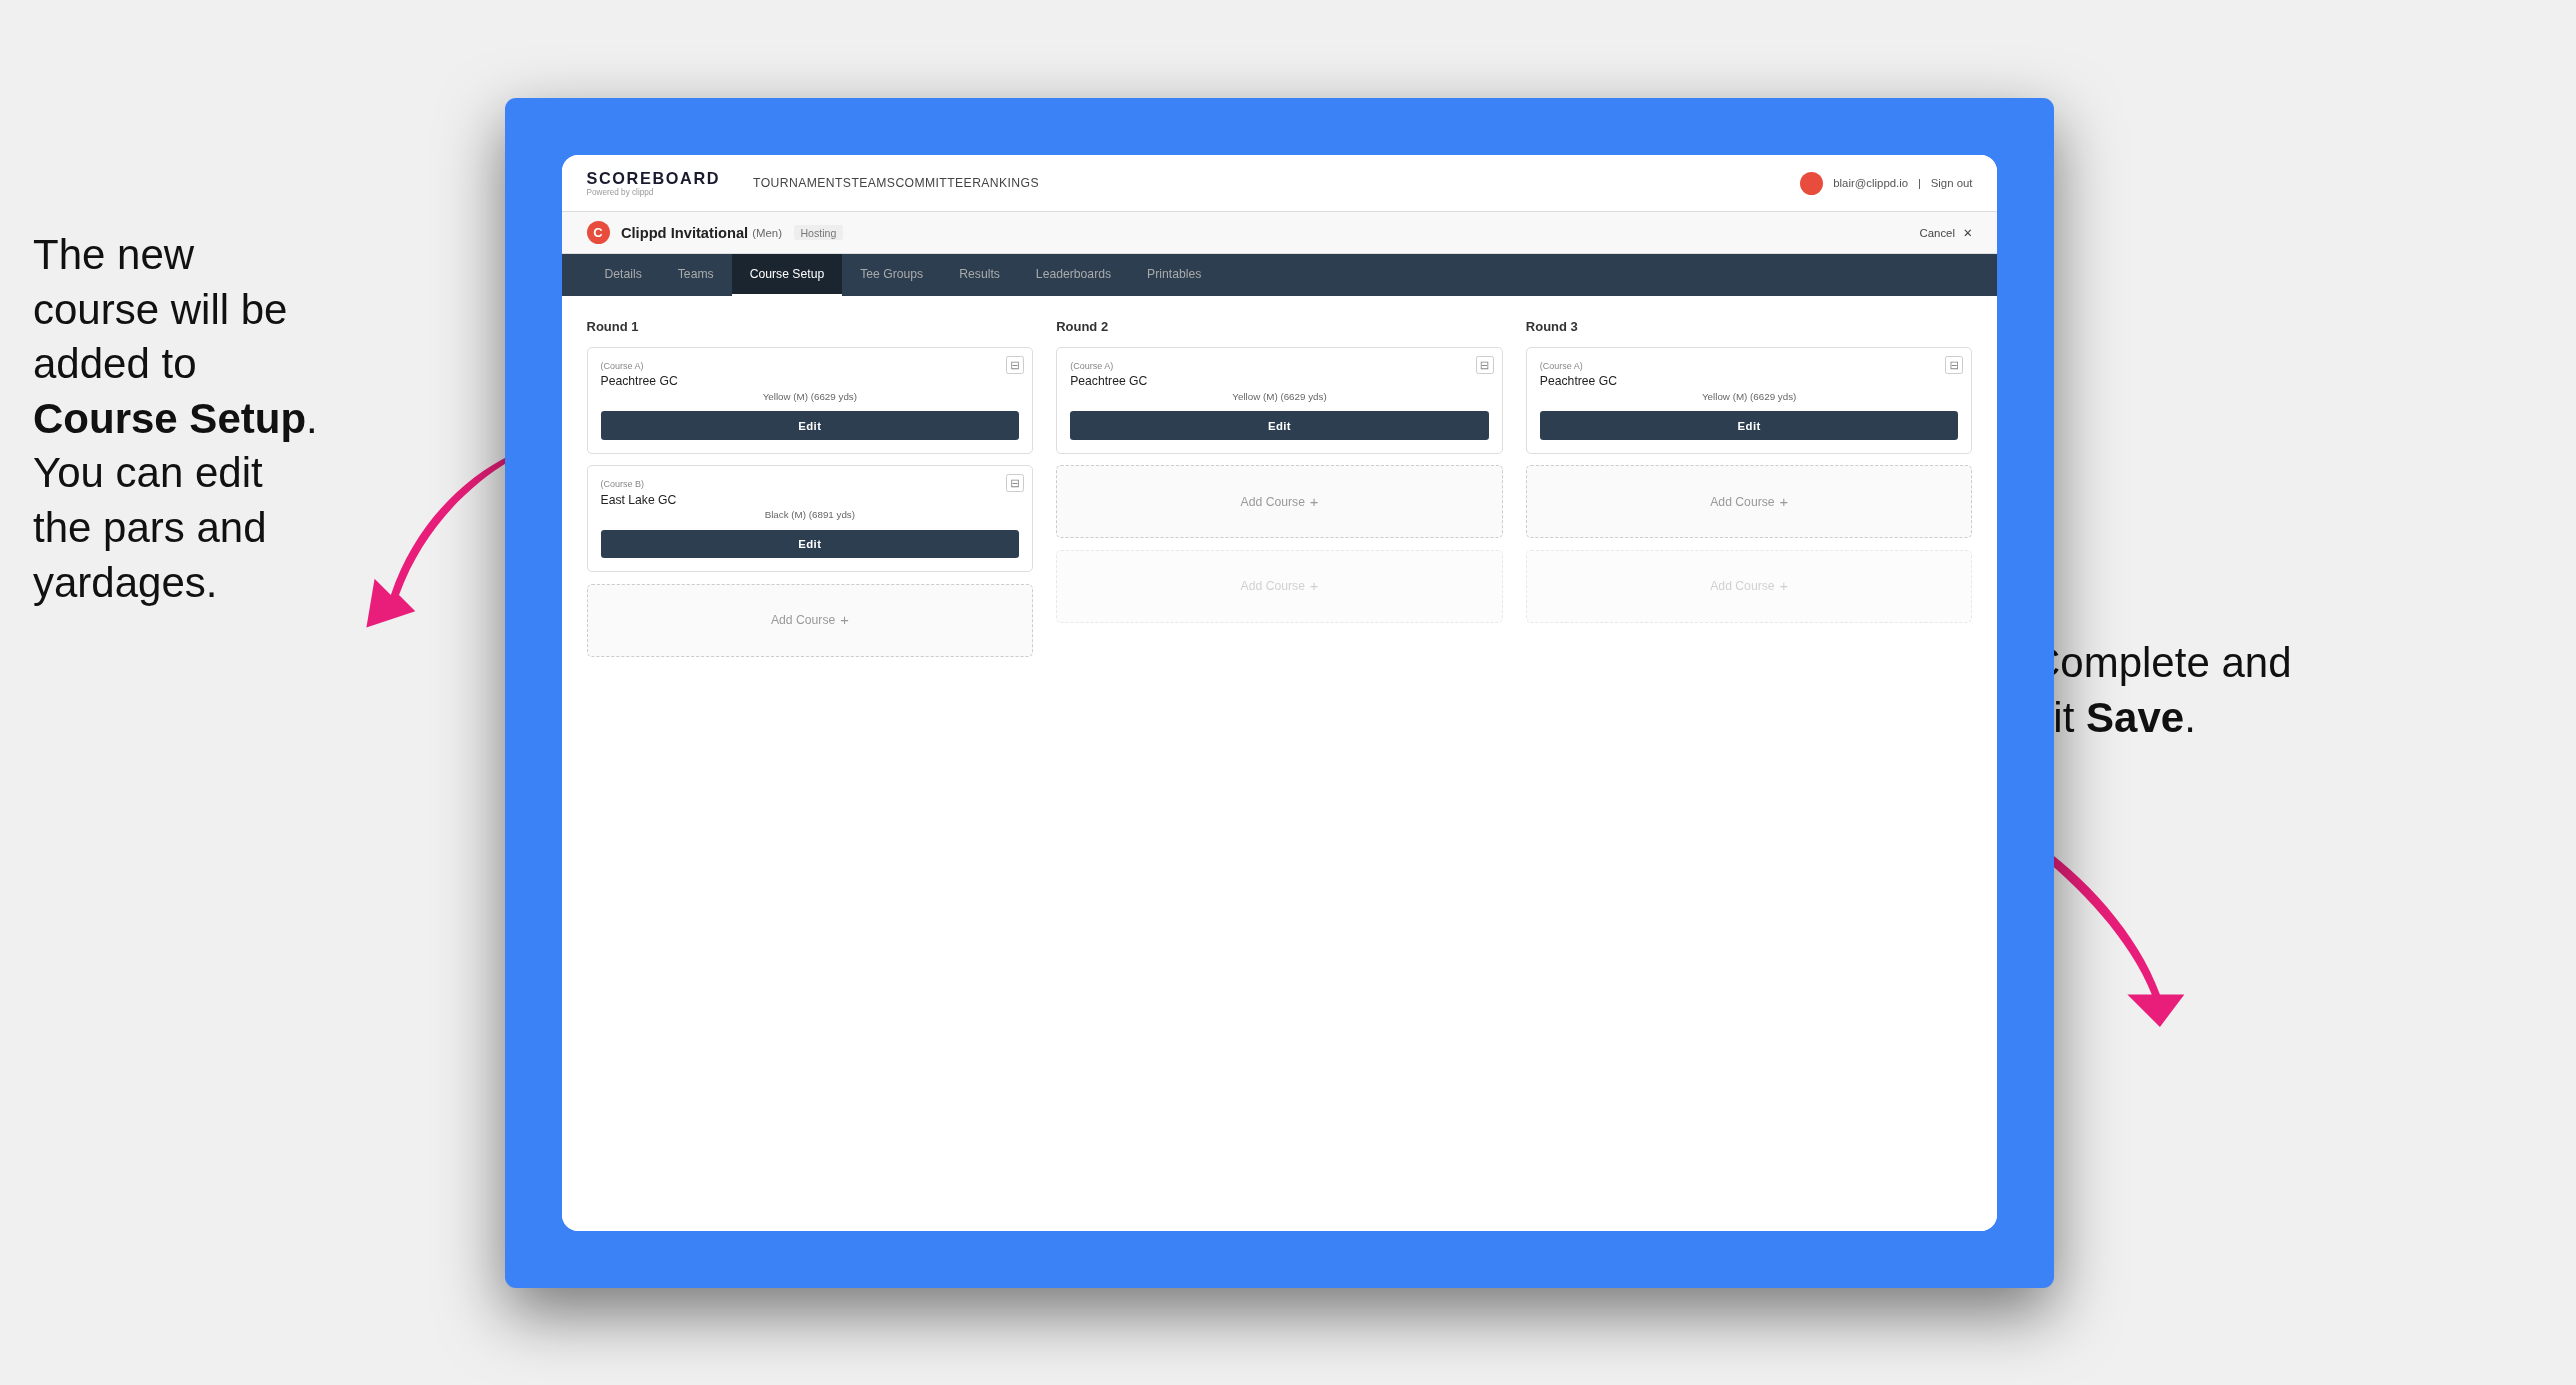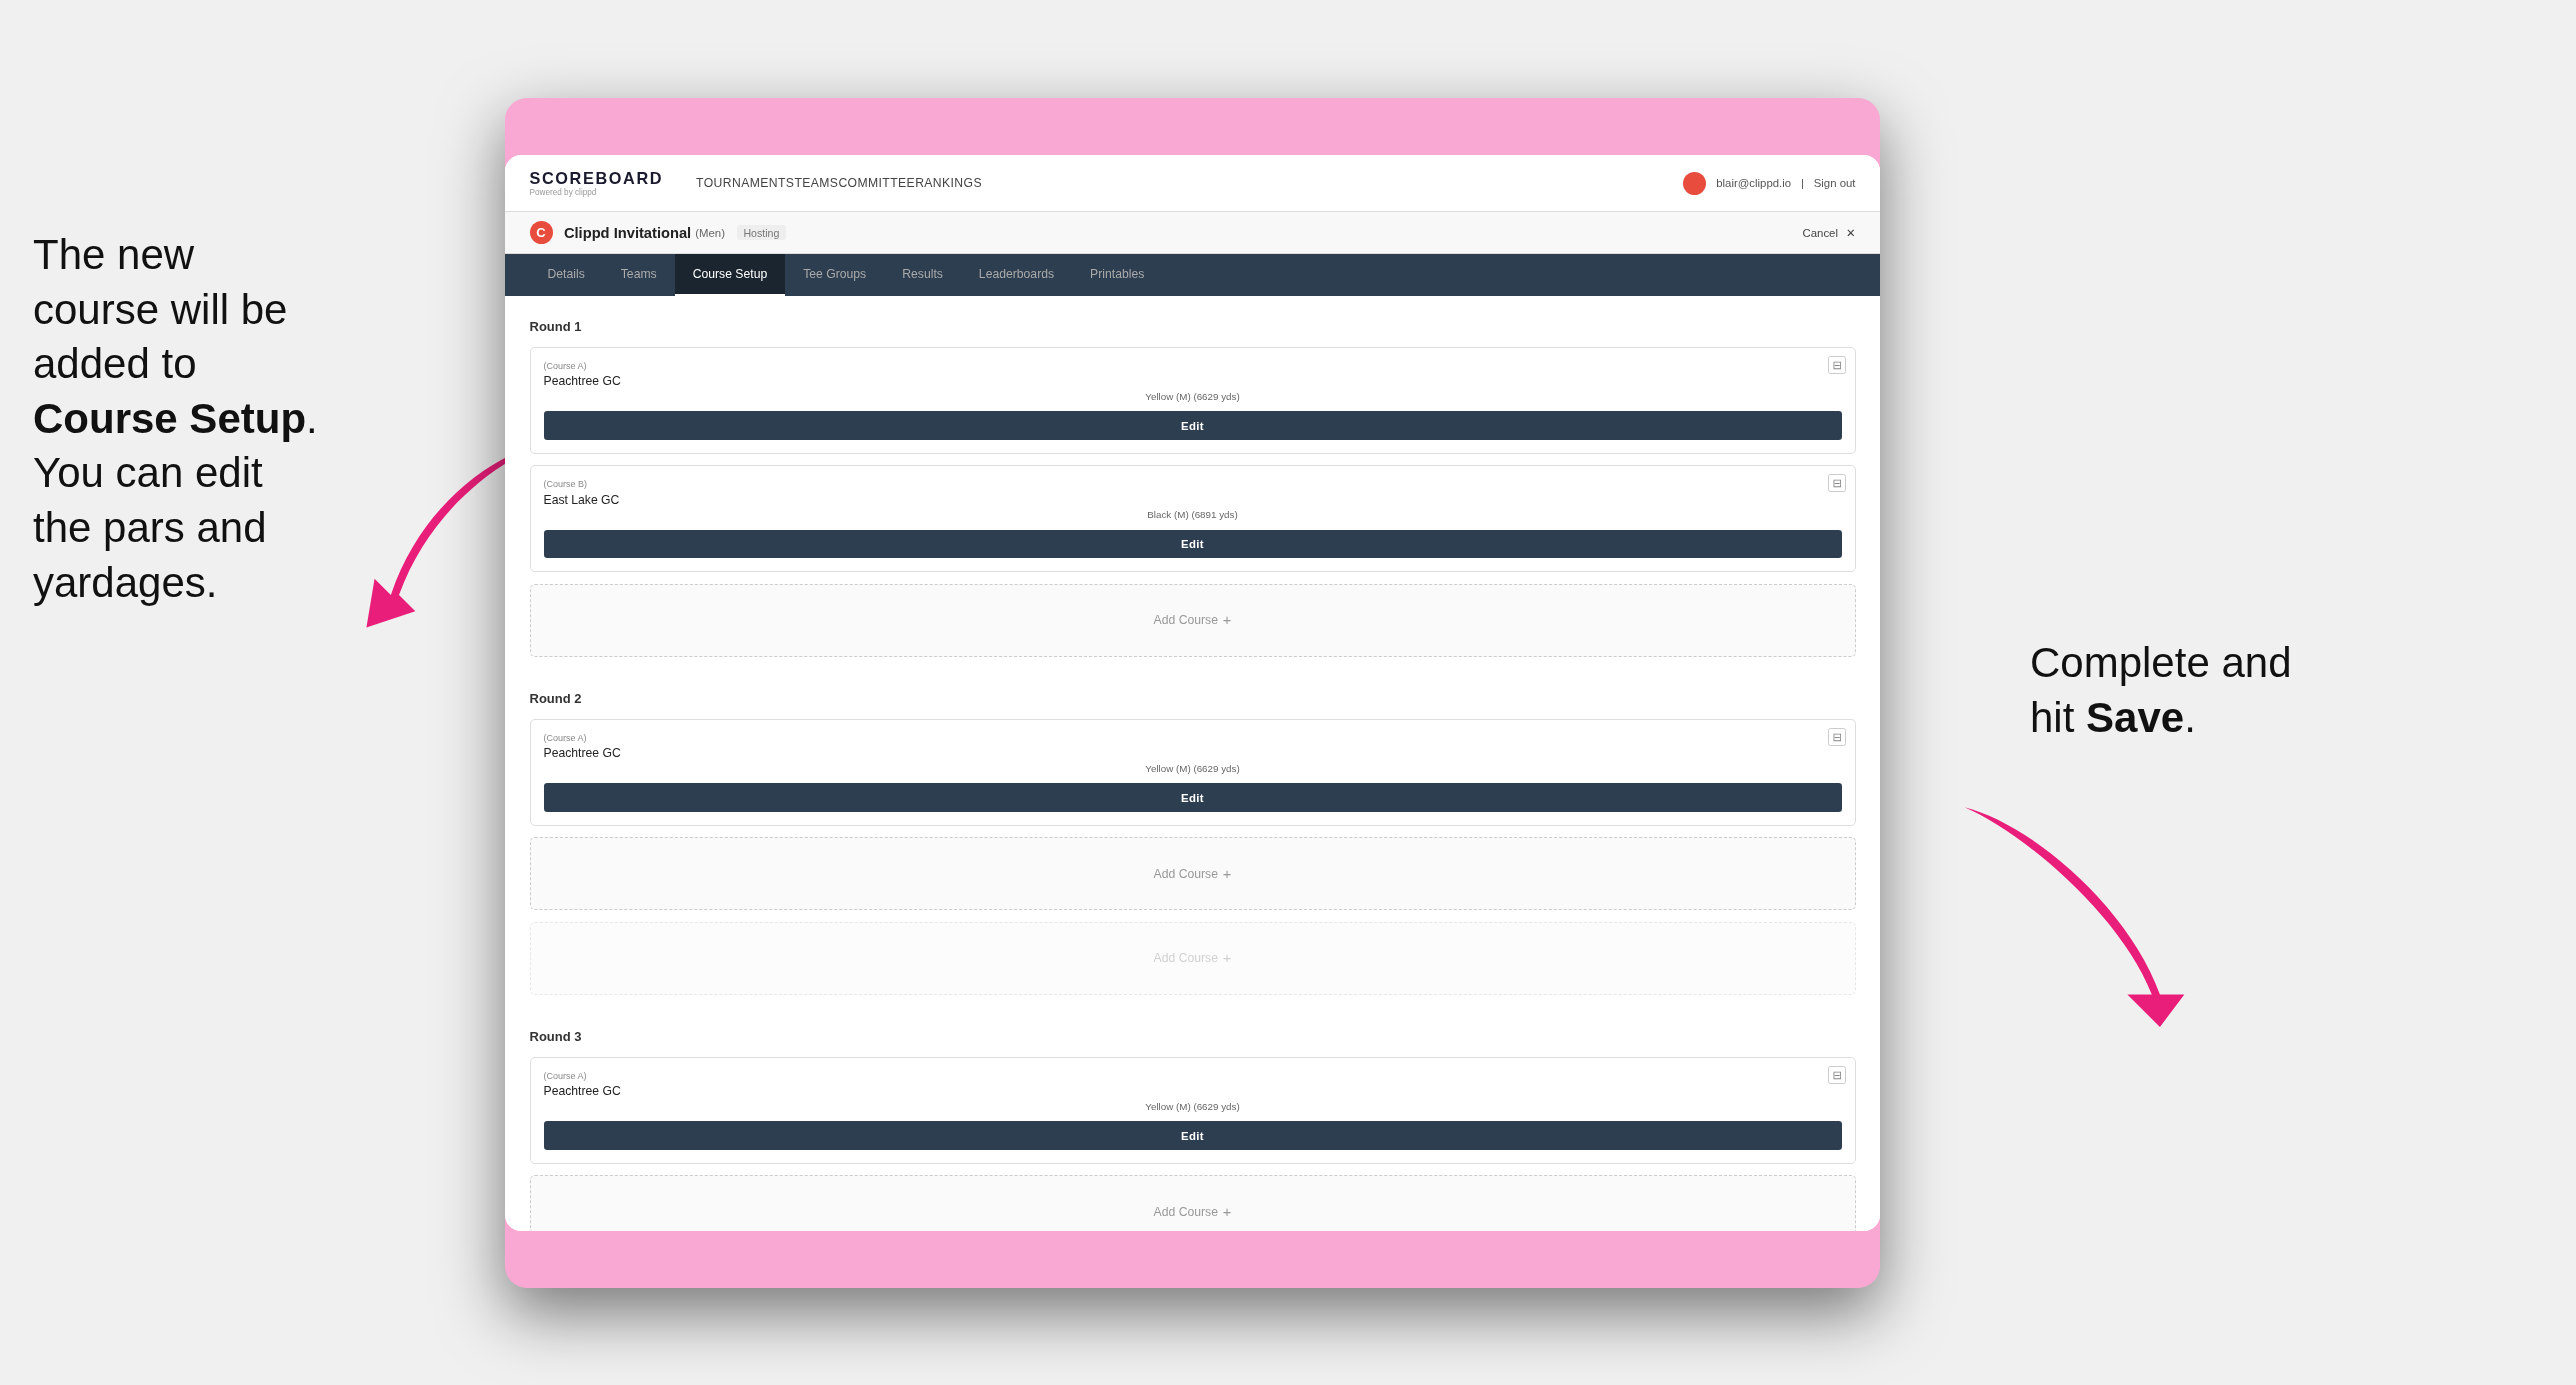--- a/index.html
+++ b/index.html
@@ -55,24 +55,24 @@
       width: 245px;
       height: 228px;
       pointer-events: none;
     }
 
     
     .tablet {
       position: absolute;
       left: 505px;
       top: 98px;
-      width: 1375px;
+      width: 1549px;
       height: 1190px;
-      background: #f9a8d4;
-      border-radius: 22px;
+      background: #3b82f6;
+      border-radius: 11px;
       box-shadow: 0 24.5px 65px rgba(0,0,0,0.5);
       display: flex;
       align-items: center;
       justify-content: center;
     }
 
     .tablet-screen {
       width: 1435px;
       height: 1076px;
       background: #ffffff;
@@ -225,21 +225,21 @@
     
     .main-content {
       flex: 1;
       background: #ffffff;
       padding: 23px 24.5px;
       overflow-y: auto;
     }
 
     .rounds-grid {
       display: grid;
-      grid-template-columns: repeat(1, 1fr);
+      grid-template-columns: repeat(3, 1fr);
       gap: 23px;
     }
 
     .round-column {
       display: flex;
       flex-direction: column;
       gap: 0;
     }
 
     .round-label {

